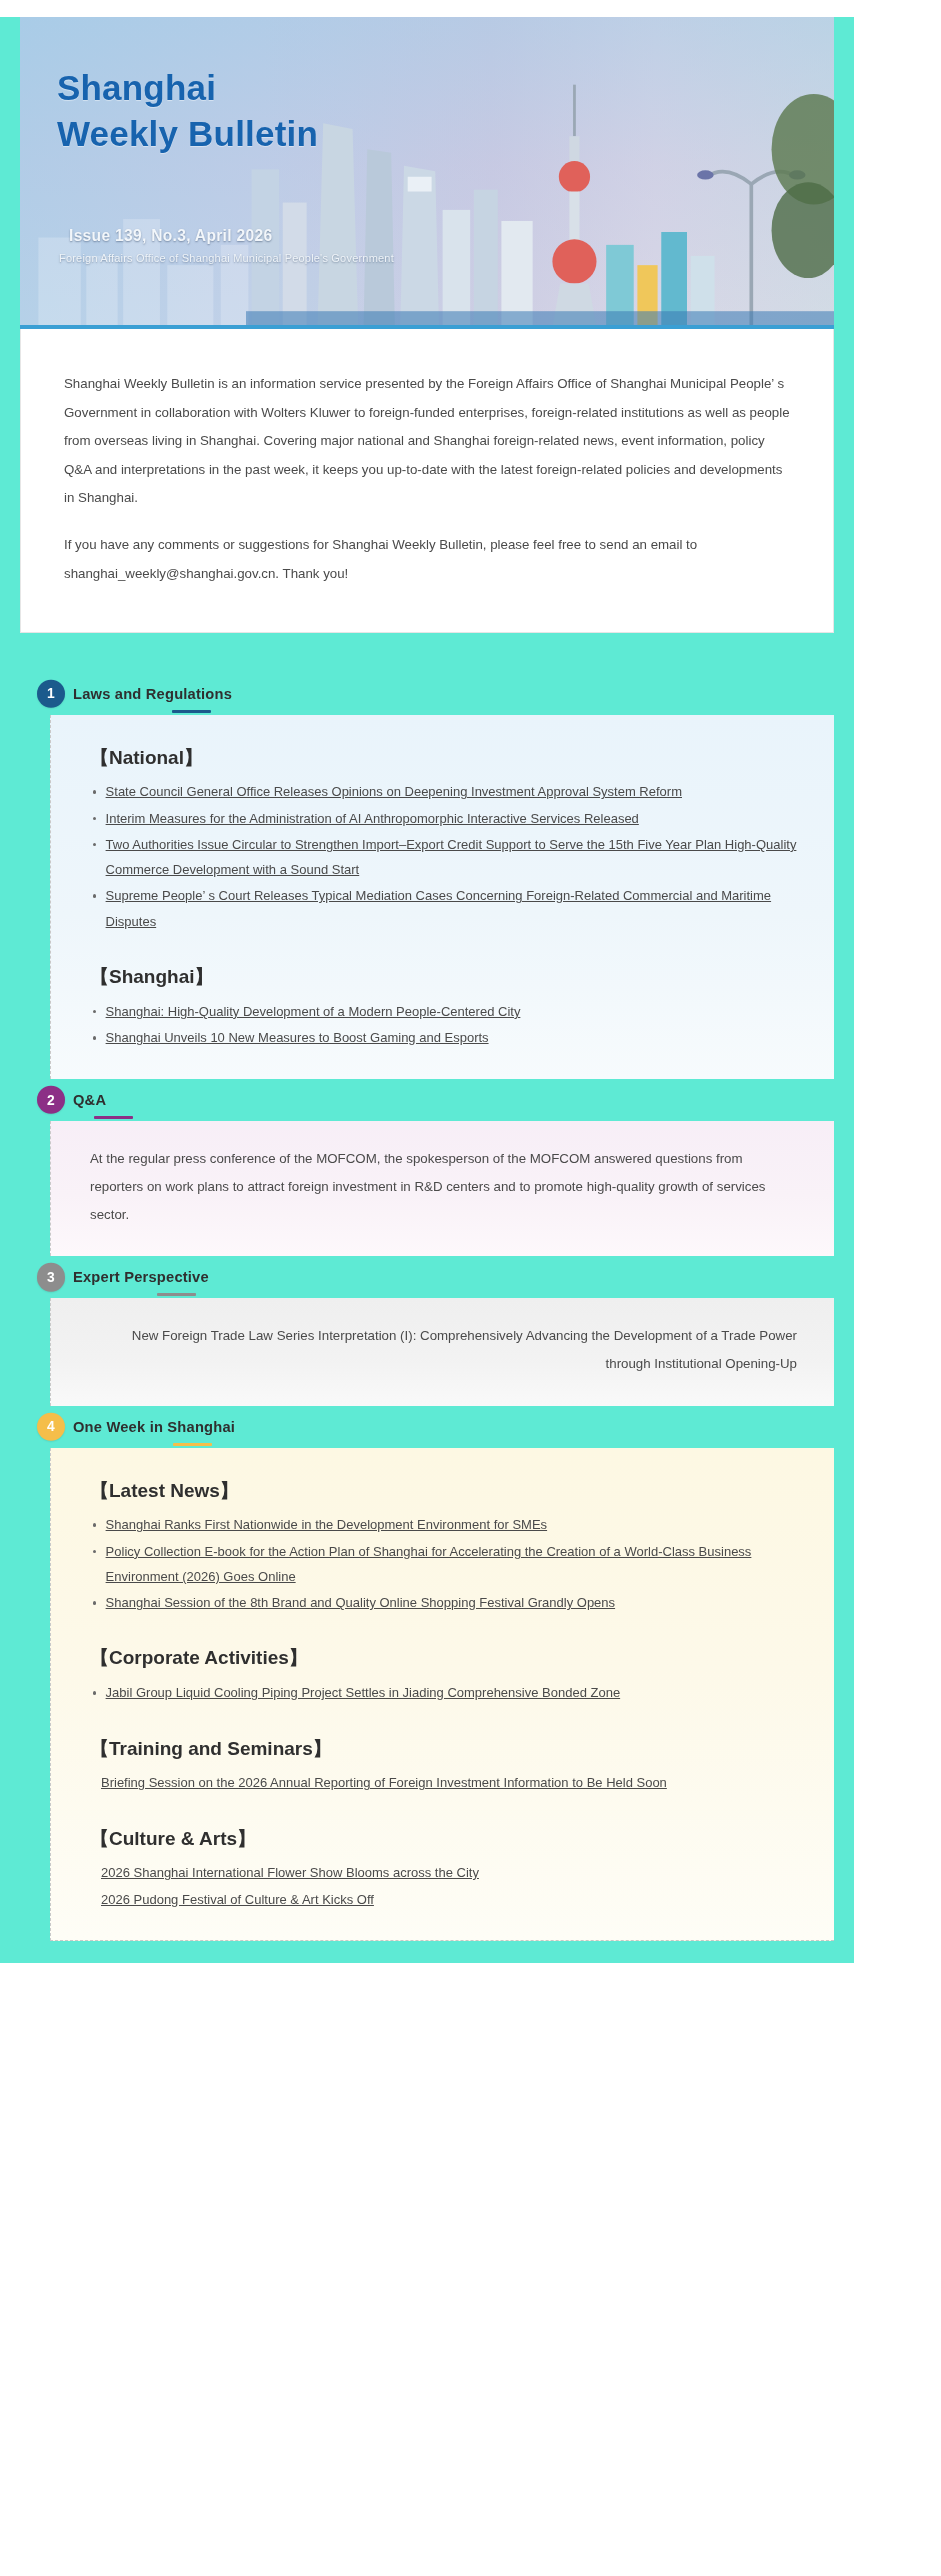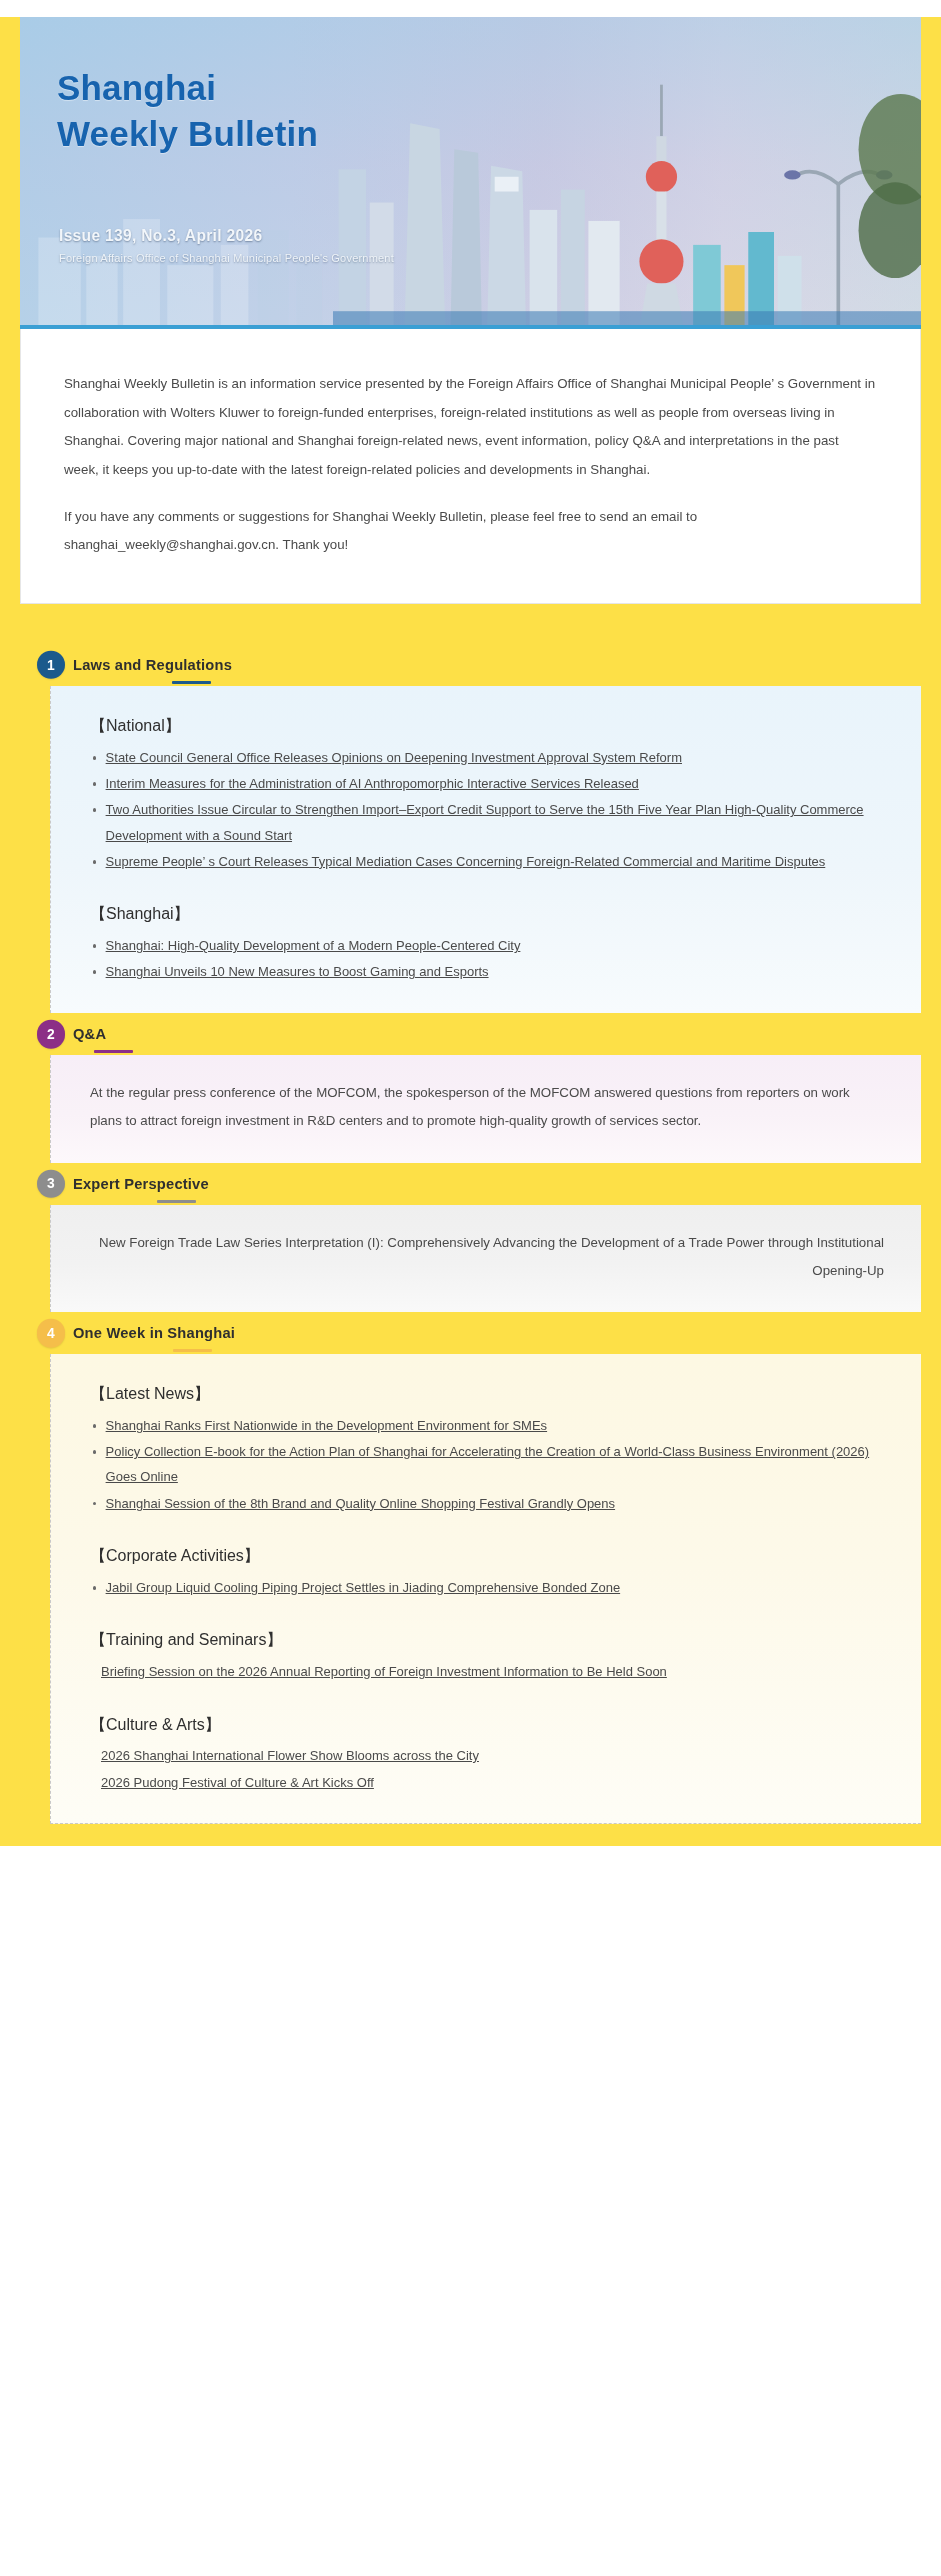--- a/index.html
+++ b/index.html
@@ -8,23 +8,23 @@
     background: #ffffff;
   }
   body {
     width: 941px;
     font-family: "Liberation Sans", sans-serif;
     color: #3c3c3c;
     -webkit-font-smoothing: antialiased;
   }
 
   .page {
-    width: 941px;
-    position: relative;
-    background: #fde047;
+    width: 854px;
+    position: relative;
+    background: #5eead4;
     padding-bottom: 22px;
     box-sizing: border-box;
   }
 
   
   .hero-wrap {
     margin: 16.5px 20px 0 20px;
     position: relative;
   }
   .hero {
@@ -57,21 +57,21 @@
     font-weight: bold;
     color: #1763ae;
     letter-spacing: 0.2px;
     text-shadow: 0 0.9px 0.9px rgba(255,255,255,.45);
     z-index: 5;
     margin: 0;
   }
   .hero-title .l2 { display:block; }
   .hero-issue {
     position: absolute;
-    left: 39px;
+    left: 49px;
     top: 210px;
     font-size: 15.6px;
     font-weight: bold;
     color: #f2f6fa;
     letter-spacing: 0.3px;
     text-shadow: 0 0.9px 1.8px rgba(60,80,110,.55);
     z-index: 5;
   }
   .hero-org {
     position: absolute;
@@ -162,23 +162,23 @@
     padding: 24px 37px 27.6px 39px;
     box-sizing: border-box;
     border-left: 0.9px dashed #c9c9c9;
     font-size: 13px;
     line-height: 1.95;
     color: #4a4a4a;
   }
   .sec-body.last { border-bottom: 0.9px dashed #c9c9c9; }
 
   .grp-title {
-    font-weight: normal;
+    font-weight: bold;
     color: #2f2f2f;
-    font-size: 16px;
+    font-size: 19px;
     margin: 0 0 3.7px 0;
   }
   .grp + .grp { margin-top: 24px; }
 
   ul.items {
     list-style: none;
     margin: 0;
     padding: 0;
     text-decoration: underline;
   }

